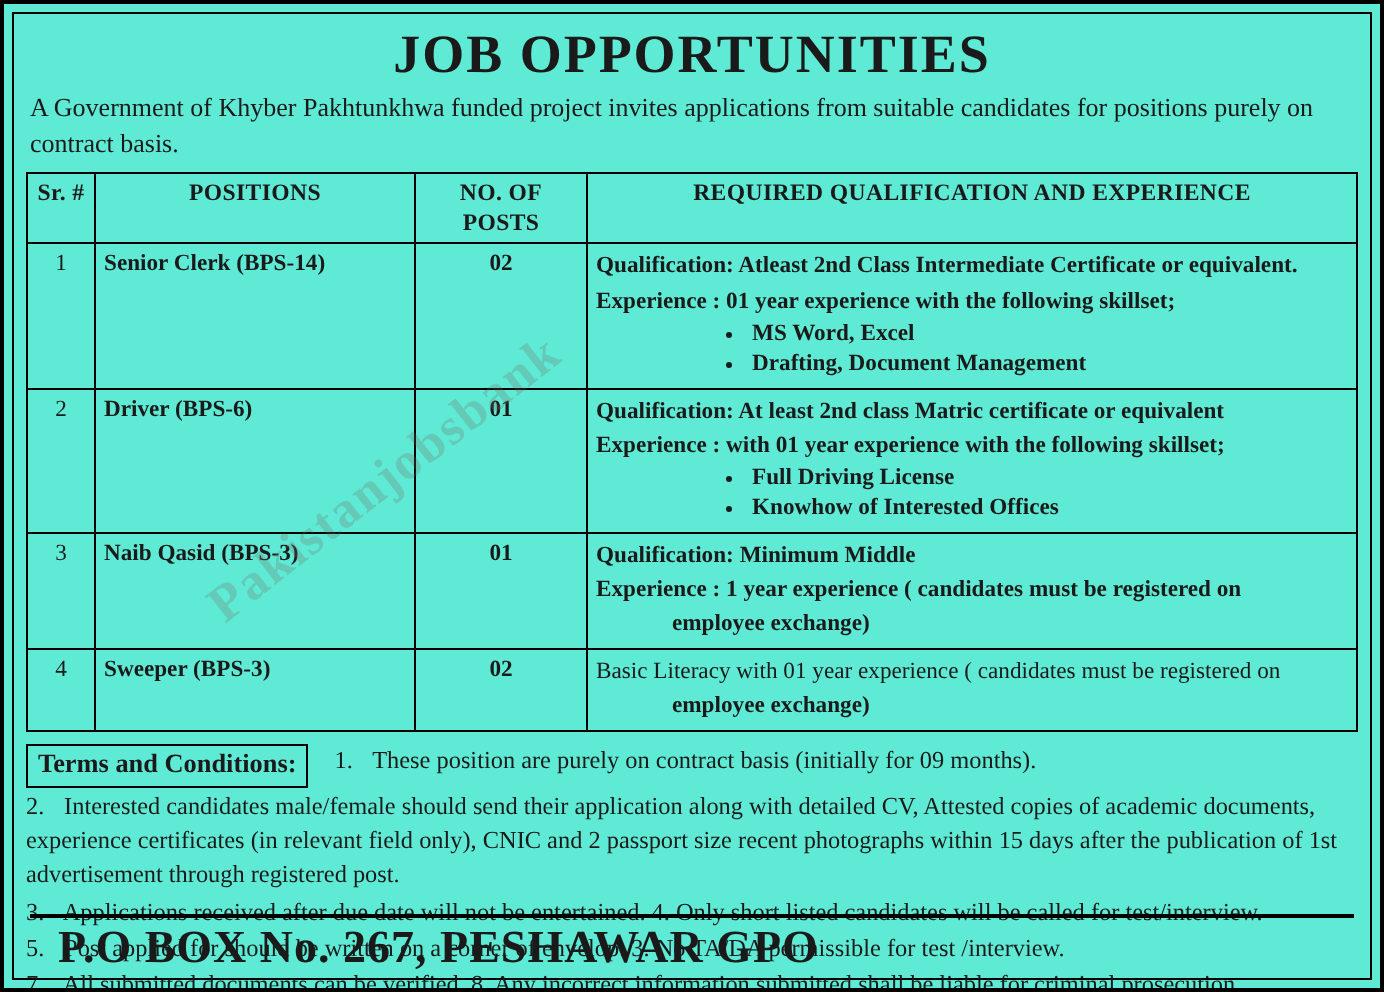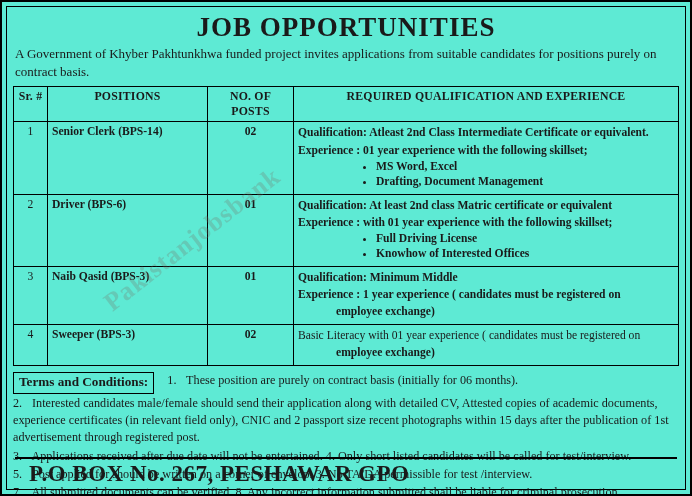--- a/index.html
+++ b/index.html
@@ -210,21 +210,21 @@
             <div class="qual-line bold indent">employee exchange)</div>
           </td>
         </tr>
       </tbody>
     </table>
 
     <div class="terms-wrap">
       <span class="terms-head">Terms and Conditions:</span>
       <span>
         <span class="t-num">1.</span>
-        <span>These position are purely on contract basis (initially for 06 months).</span>
+        <span>These position are purely on contract basis (initially for 09 months).</span>
       </span>
       <span class="term-row">
         <span class="t-num">2.</span>
         <span>Interested candidates male/female should send their application along with detailed CV, Attested copies of academic documents, experience certificates (in relevant field only), CNIC and 2 passport size recent photographs within 15 days after the publication of 1st advertisement through registered post.</span>
       </span>
       <span class="term-row">
         <span class="t-num">3.</span>
         <span>Applications received after due date will not be entertained. 4.  Only short listed candidates will be called for test/interview.</span>
       </span>
       <span class="term-row">

